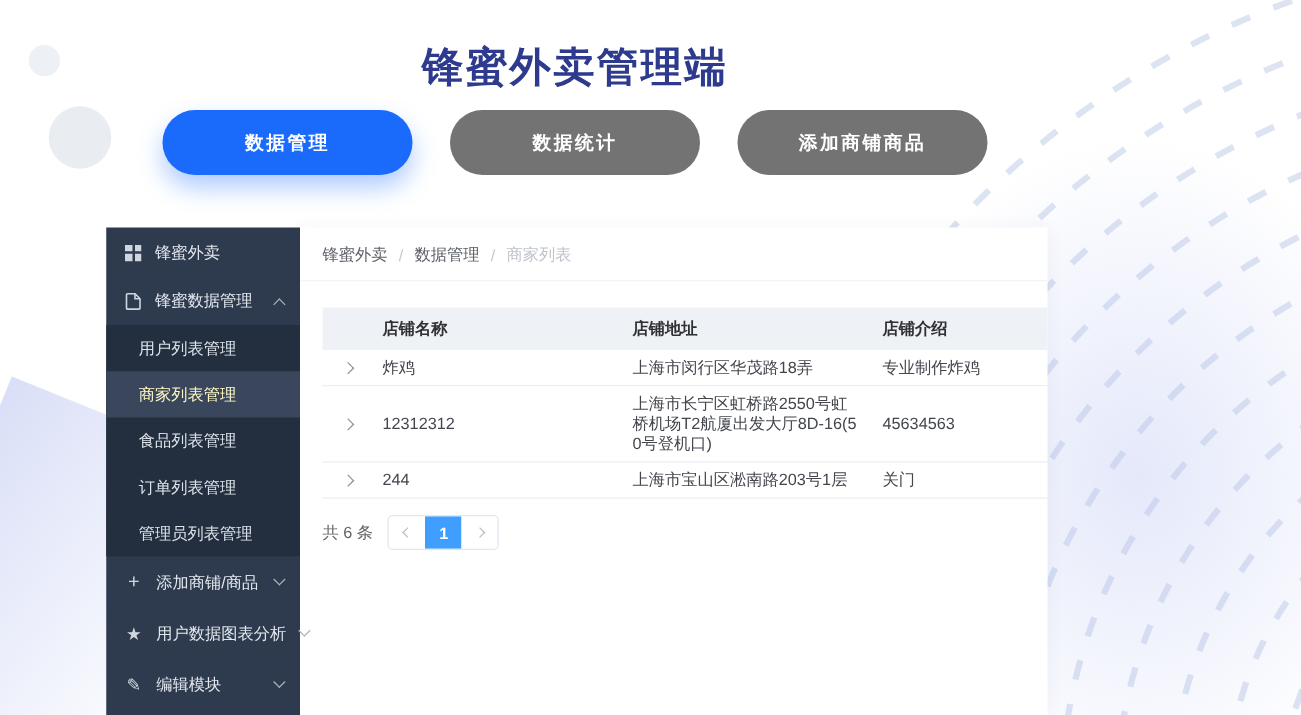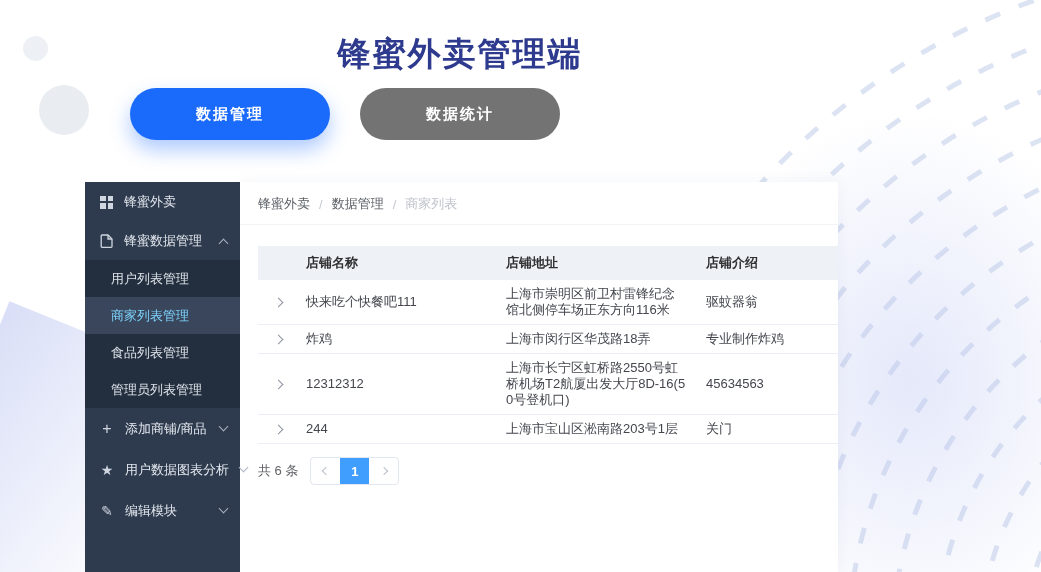--- a/index.html
+++ b/index.html
@@ -55,21 +55,21 @@
   }
   .side-item .label { flex:1; white-space:nowrap; }
   .brand-item   { height:40px; }
   .group-item   { height:38px; }
   .bottom-item  { height:41px; }
   .submenu { background:#232e3e;text-align:center; }
   .sub-item {
     height:37px; display:flex; align-items:center;
     padding-left:26px; color:#dde3ea; cursor:pointer; white-space:nowrap;
   }
-  .sub-item.active { background:#39465c; color:#7dd3fc; }
+  .sub-item.active { background:#39465c; color:#fef9c3; }
   .grid-icon {
     width:13px; height:13px; display:grid; flex:none;
     grid-template-columns:1fr 1fr; grid-template-rows:1fr 1fr; gap:2px;
   }
   .grid-icon span { background:#cfd6e0; }
   .glyph-icon { width:14px; flex:none; text-align:center; color:#cfd6e0; font-size:14px; line-height:1; }
   .doc-icon { flex:none; display:inline-flex; }
   .chev {
     display:inline-block; width:7px; height:7px; flex:none;
     border-top:1.5px solid currentColor; border-right:1.5px solid currentColor;
@@ -146,20 +146,21 @@
 </svg>
 <div class="glow-right"></div>
 <div class="glow-bl"></div>
 <div class="dot dot-sm"></div>
 <div class="dot dot-lg"></div>
 
 <h1 class="page-title">锋蜜外卖管理端</h1>
 <div class="tab-row">
   <button class="tab-btn active">数据管理</button>
   <button class="tab-btn inactive">数据统计</button>
+  <button class="tab-btn inactive">添加商铺商品</button>
 </div>
 
 <nav class="sidebar">
   <div class="side-item brand-item">
     <span class="grid-icon">
         <span></span>
         <span></span>
         <span></span>
         <span></span>
       </span>
@@ -174,20 +175,21 @@
         </svg>
     </span>
     <span class="label">锋蜜数据管理</span>
     <span class="chev up side-chev"></span>
   </div>
 
   <div class="submenu">
     <div class="sub-item">用户列表管理</div>
     <div class="sub-item active">商家列表管理</div>
     <div class="sub-item">食品列表管理</div>
+    <div class="sub-item">订单列表管理</div>
     <div class="sub-item">管理员列表管理</div>
   </div>
 
   <div class="side-item bottom-item">
     <span class="glyph-icon" style="font-size:16px;">+</span>
     <span class="label">添加商铺/商品</span>
     <span class="chev down side-chev"></span>
   </div>
   <div class="side-item bottom-item">
     <span class="glyph-icon">★</span>
@@ -219,26 +221,20 @@
       </colgroup>
     <thead>
       <tr>
         <th class="th-exp"></th>
         <th>店铺名称</th>
         <th>店铺地址</th>
         <th>店铺介绍</th>
       </tr>
     </thead>
     <tbody>
-      <tr>
-        <td class="td-exp"><span class="chev right expand-chev"></span></td>
-        <td>快来吃个快餐吧111</td>
-        <td>上海市崇明区前卫村雷锋纪念馆北侧停车场正东方向116米</td>
-        <td>驱蚊器翁</td>
-      </tr>
       <tr>
         <td class="td-exp"><span class="chev right expand-chev"></span></td>
         <td>炸鸡</td>
         <td>上海市闵行区华茂路18弄</td>
         <td>专业制作炸鸡</td>
       </tr>
       <tr>
         <td class="td-exp"><span class="chev right expand-chev"></span></td>
         <td>12312312</td>
         <td>上海市长宁区虹桥路2550号虹桥机场T2航厦出发大厅8D-16(50号登机口)</td>

